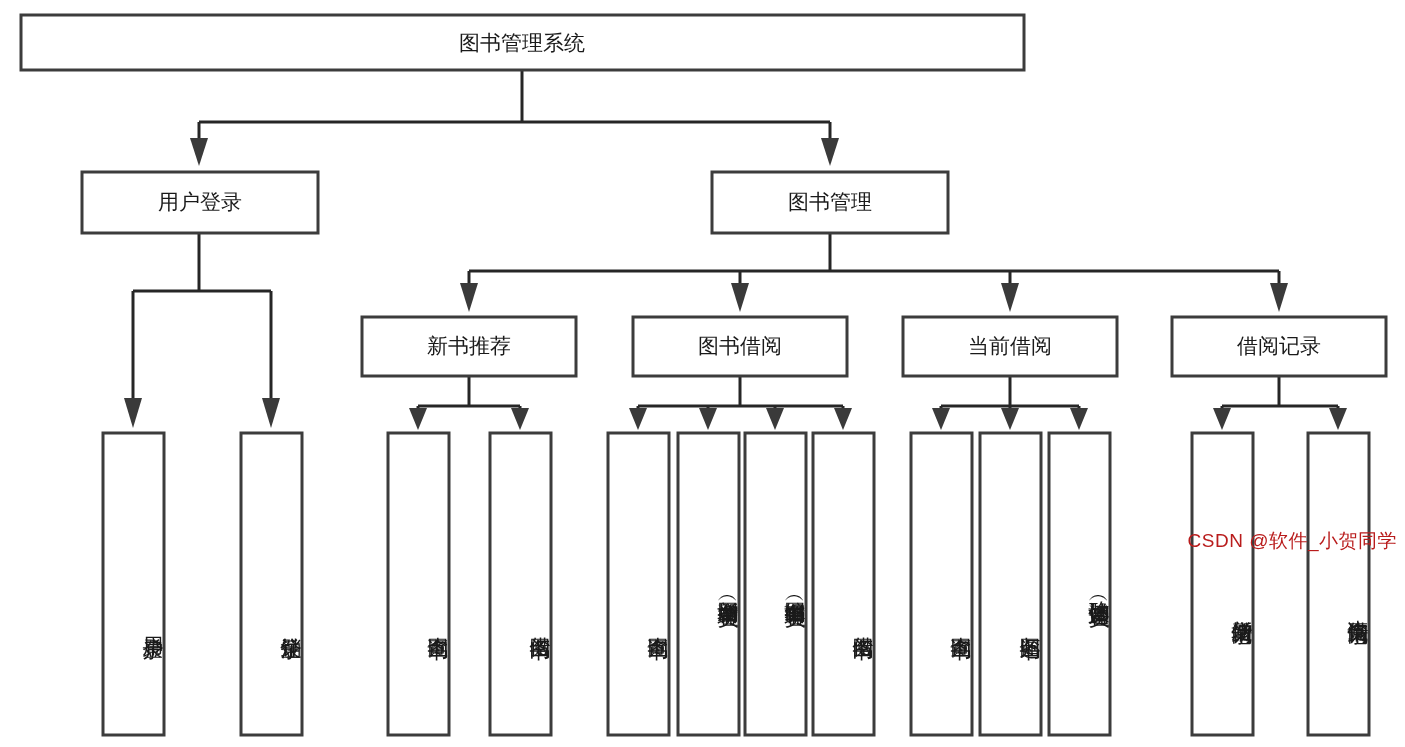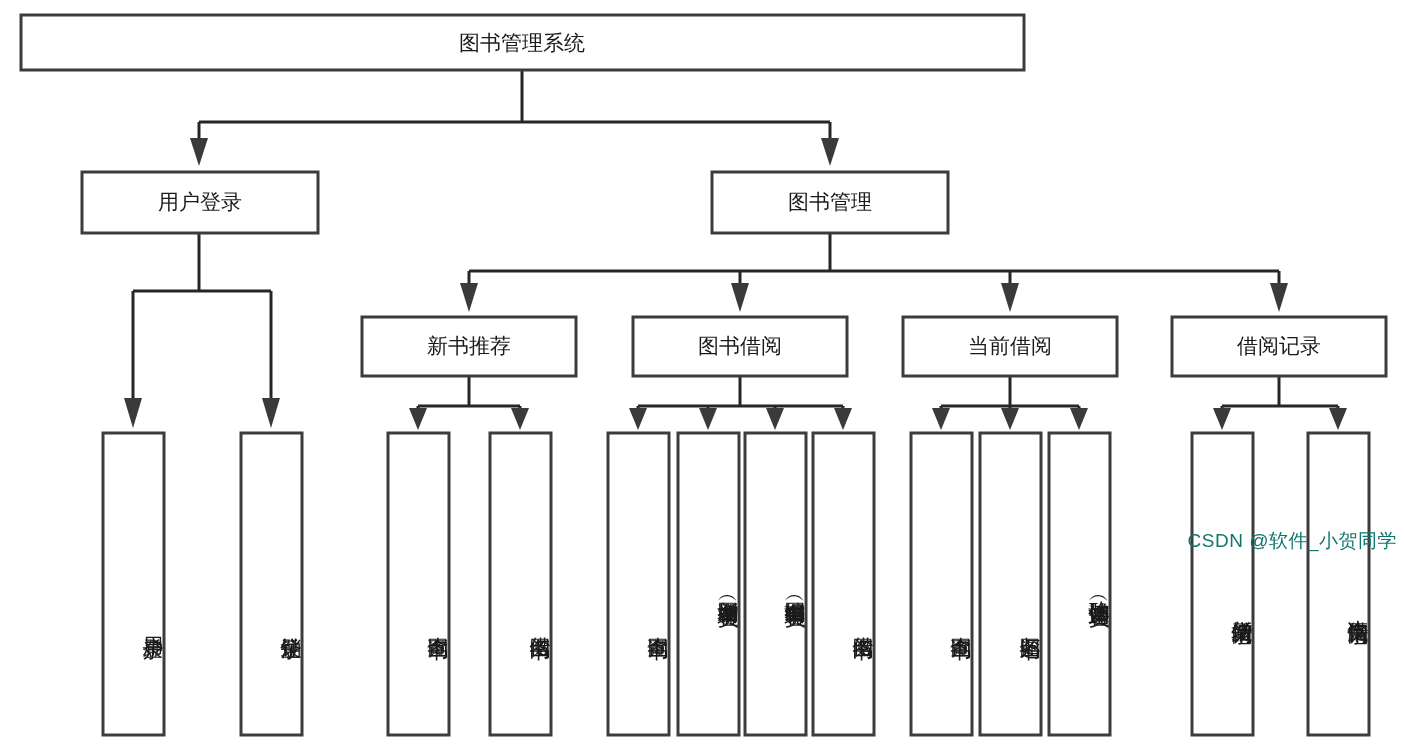--- a/index.html
+++ b/index.html
@@ -44,21 +44,21 @@
     letter-spacing:1px;
     white-space:nowrap;
     pointer-events:none;
   }
   .watermark{
     position:absolute;
     right:8px;
     bottom:4px;
     font-family:"Liberation Sans","DejaVu Sans",sans-serif;
     font-size:19px;
-    color:#0f766e;
+    color:#b91c1c;
     letter-spacing:0.5px;
     white-space:nowrap;
   }
 </style>
 </head>
 <body>
 
 <div id="diagram-root">
 
   <svg id="flow" viewBox="0 0 1405 747">

